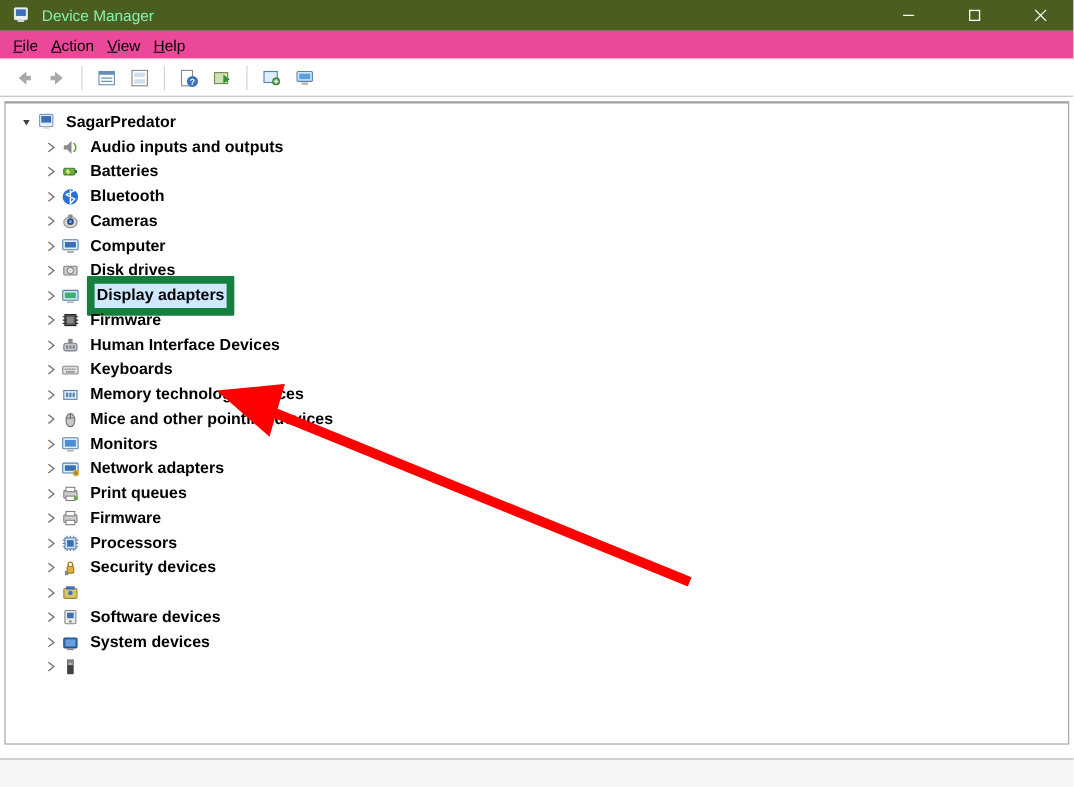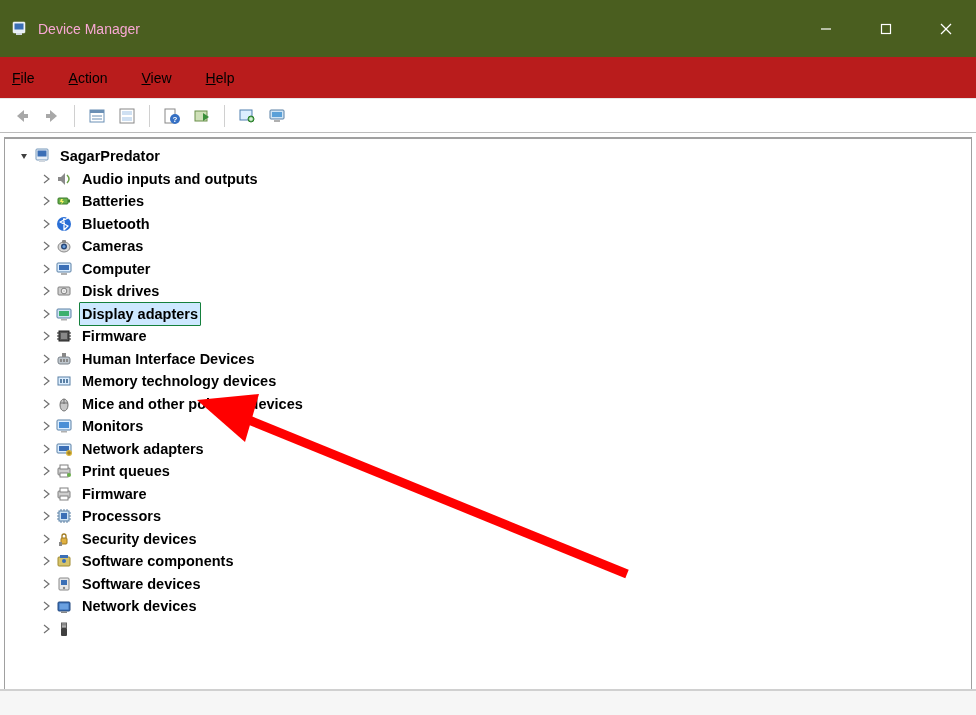--- a/index.html
+++ b/index.html
@@ -7,51 +7,51 @@
     margin: 0; padding: 0;
     width: 976px; height: 715px;
     font-family: "Segoe UI", Tahoma, sans-serif;
     font-size: 14px;
     background: #fff;
     overflow: hidden;
     color: #000;
   }
   
   .titlebar {
-    height: 57px;
+    height: 28px;
     background: #4a5e1f;
-    color: #f9a8d4;
+    color: #86efac;
     display: flex;
     align-items: center;
     padding-left: 10px;
     user-select: none;
   }
   .titlebar .app-icon {
     width: 18px; height: 18px;
     margin-right: 10px;
     display:flex; align-items:center; justify-content:center;
   }
   .titlebar .title { font-size: 14px; }
   .titlebar .spacer { flex: 1; }
   .winbtn {
     width: 60px; height: 40px;
     display: flex; align-items: center; justify-content: center;
     color: #fff;
   }
   .winbtn svg { stroke: #fff; }
   
   .menubar {
-    height: 42px;
-    background: #b91c1c;
+    height: 26px;
+    background: #ec4899;
     border-bottom: 1px solid #e8e8e8;
     display: flex;
     align-items: center;
     padding-left: 12px;
     font-size: 14px;
-    gap: 34px;
+    gap: 12px;
   }
   .menubar .menuitem {
     display: inline-block;
   }
   .menubar .acc { text-decoration: underline; }
   
   .toolbar {
     height: 34px;
     border-bottom: 1px solid #bcbcbc;
     display: flex;
@@ -105,21 +105,21 @@
     width: 18px; height: 18px;
     margin-right: 6px;
     display:flex; align-items:center; justify-content:center;
     flex: none;
   }
   .tree-row .label {
     padding: 1px 3px;
   }
   .tree-row.selected .label {
     background: #cde8ff;
-    border: 1px solid #15803d;
+    border: 7px solid #15803d;
     border-radius: 1px;
     padding: 0 2px;
   }
   .children {
     padding-left: 22px;
   }
   
   .statusbar {
     height: 26px;
     background:#f6f6f6;
@@ -372,20 +372,33 @@
             <span class="label">Human Interface Devices</span>
           </div>
           <div class="tree-row">
             <span class="chev">
               <svg width="10" height="10" viewBox="0 0 10 10">
                 <path d="M3 1 L8 5 L3 9" fill="none" stroke="#707070" stroke-width="1.2"></path>
               </svg>
             </span>
             <span class="dicon">
               <svg width="16" height="16" viewBox="0 0 16 16">
+                <use href="#ic-keyboard"></use>
+              </svg>
+            </span>
+            <span class="label">Keyboards</span>
+          </div>
+          <div class="tree-row">
+            <span class="chev">
+              <svg width="10" height="10" viewBox="0 0 10 10">
+                <path d="M3 1 L8 5 L3 9" fill="none" stroke="#707070" stroke-width="1.2"></path>
+              </svg>
+            </span>
+            <span class="dicon">
+              <svg width="16" height="16" viewBox="0 0 16 16">
                 <use href="#ic-memory"></use>
               </svg>
             </span>
             <span class="label">Memory technology devices</span>
           </div>
           <div class="tree-row">
             <span class="chev">
               <svg width="10" height="10" viewBox="0 0 10 10">
                 <path d="M3 1 L8 5 L3 9" fill="none" stroke="#707070" stroke-width="1.2"></path>
               </svg>
@@ -479,21 +492,20 @@
             <span class="chev">
               <svg width="10" height="10" viewBox="0 0 10 10">
                 <path d="M3 1 L8 5 L3 9" fill="none" stroke="#707070" stroke-width="1.2"></path>
               </svg>
             </span>
             <span class="dicon">
               <svg width="16" height="16" viewBox="0 0 16 16">
                 <use href="#ic-swcomp"></use>
               </svg>
             </span>
-            <span class="label">Software components</span>
           </div>
           <div class="tree-row">
             <span class="chev">
               <svg width="10" height="10" viewBox="0 0 10 10">
                 <path d="M3 1 L8 5 L3 9" fill="none" stroke="#707070" stroke-width="1.2"></path>
               </svg>
             </span>
             <span class="dicon">
               <svg width="16" height="16" viewBox="0 0 16 16">
                 <use href="#ic-swdev"></use>
@@ -505,21 +517,21 @@
             <span class="chev">
               <svg width="10" height="10" viewBox="0 0 10 10">
                 <path d="M3 1 L8 5 L3 9" fill="none" stroke="#707070" stroke-width="1.2"></path>
               </svg>
             </span>
             <span class="dicon">
               <svg width="16" height="16" viewBox="0 0 16 16">
                 <use href="#ic-system"></use>
               </svg>
             </span>
-            <span class="label">Network devices</span>
+            <span class="label">System devices</span>
           </div>
           <div class="tree-row">
             <span class="chev">
               <svg width="10" height="10" viewBox="0 0 10 10">
                 <path d="M3 1 L8 5 L3 9" fill="none" stroke="#707070" stroke-width="1.2"></path>
               </svg>
             </span>
             <span class="dicon">
               <svg width="16" height="16" viewBox="0 0 16 16">
                 <use href="#ic-usb"></use>

